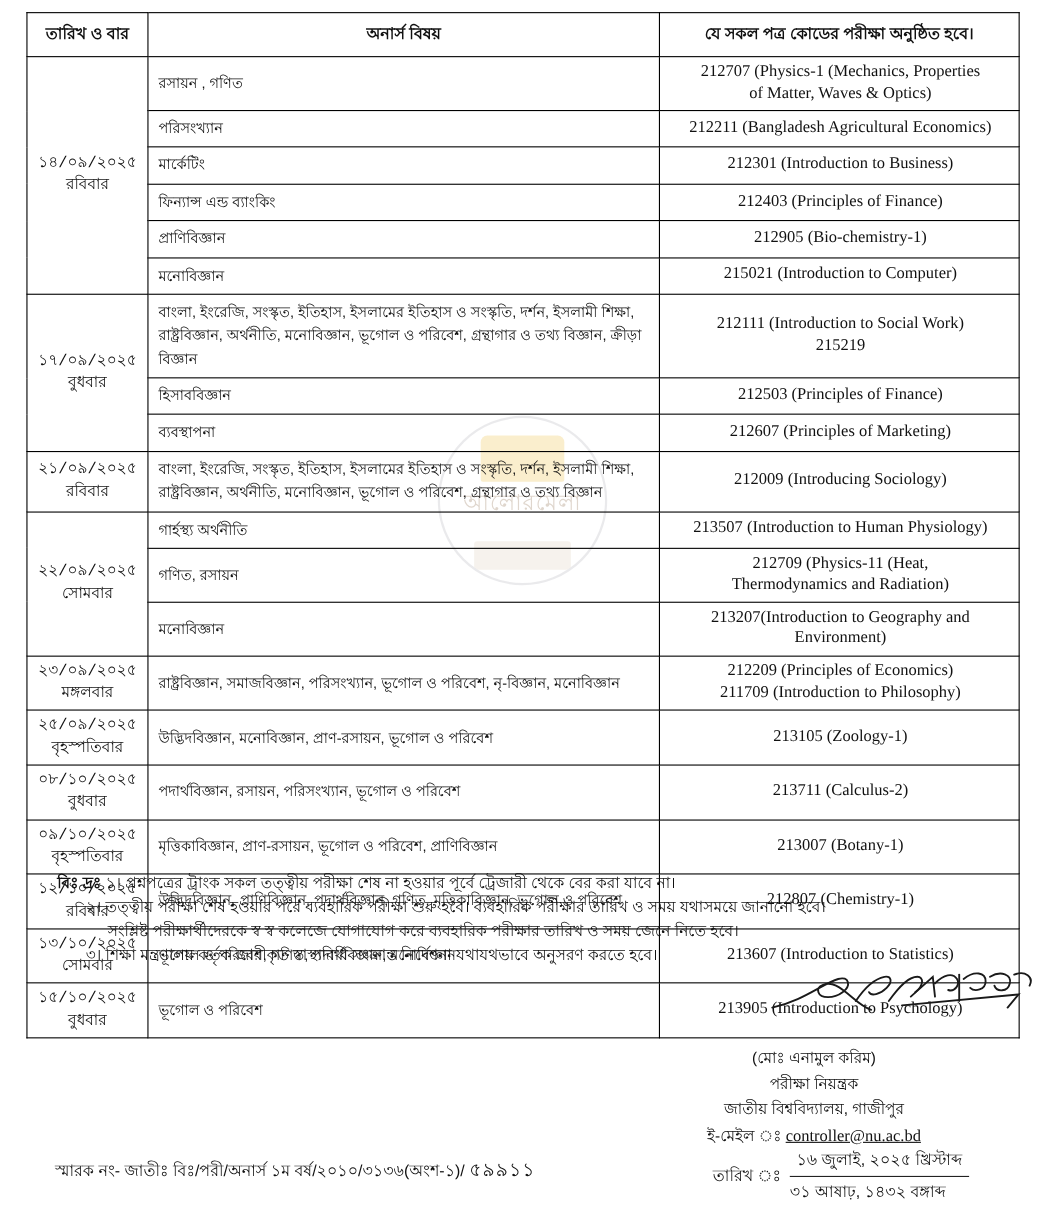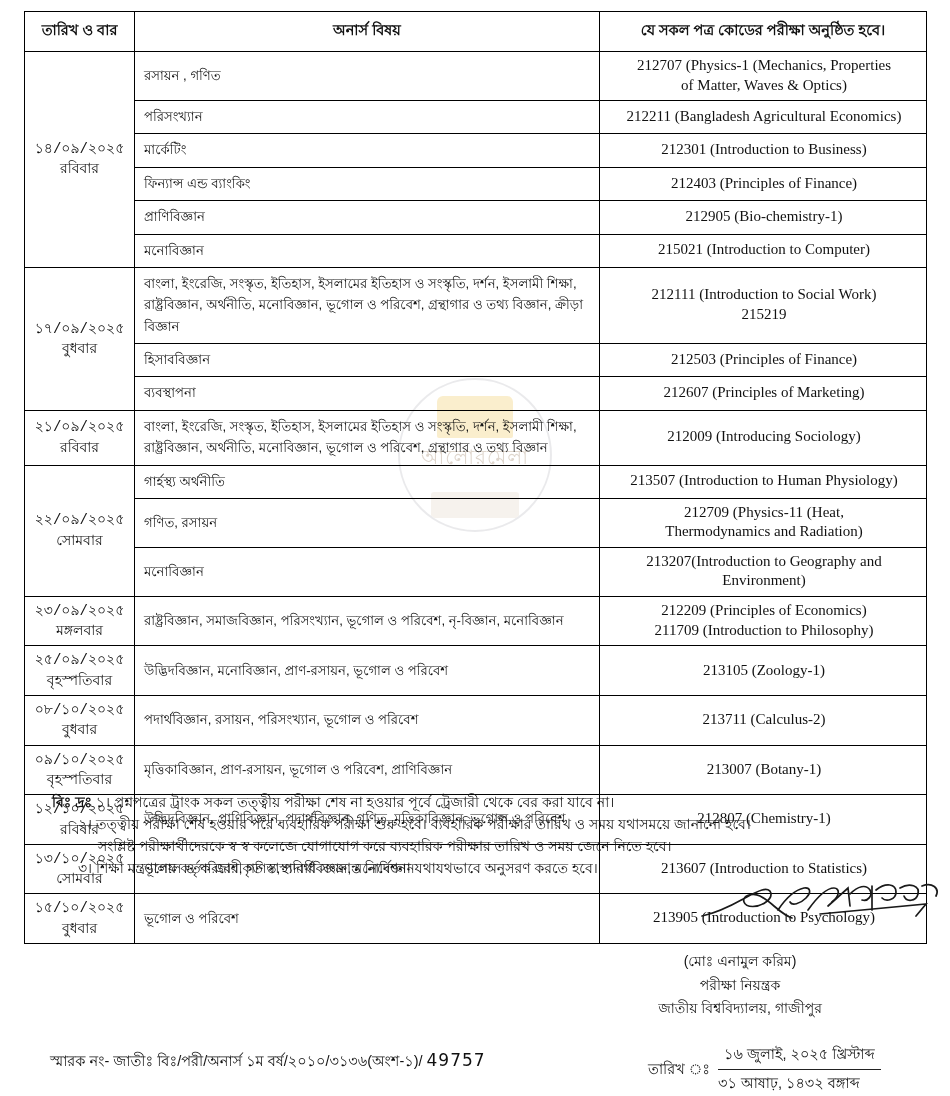--- a/index.html
+++ b/index.html
@@ -455,25 +455,26 @@
       <path d="M200 8 C 210 2, 220 6, 218 14 C 216 22, 206 22, 204 16"></path>
       <path d="M222 6 C 232 2, 240 8, 236 16"></path>
       <path d="M120 34 L 226 24 L 216 36"></path>
     </g>
   </svg>
 
   <div class="signature-block">
     <span class="sig-line">(মোঃ এনামুল করিম)</span>
     <span class="sig-line">পরীক্ষা নিয়ন্ত্রক</span>
     <span class="sig-line">জাতীয় বিশ্ববিদ্যালয়, গাজীপুর</span>
+    <span class="sig-email"><span>ই-মেইল ঃ</span> <span class="mail-addr">controller@nu.ac.bd</span></span>
   </div>
 
   <div class="memo-no">
     <span>স্মারক নং- জাতীঃ বিঃ/পরী/অনার্স ১ম বর্ষ/২০১০/৩১৩৬(অংশ-১)/</span>
-    <span class="memo-hand">49757</span>
+    <span class="memo-hand">৫৯৯১১</span>
   </div>
 
   <div class="date-block">
     <span class="date-label">তারিখ ঃ</span>
     <span class="date-values">
       <span class="date-greg">১৬ জুলাই, ২০২৫ খ্রিস্টাব্দ</span>
       <span class="date-beng">৩১ আষাঢ়, ১৪৩২ বঙ্গাব্দ</span>
     </span>
   </div>
 

